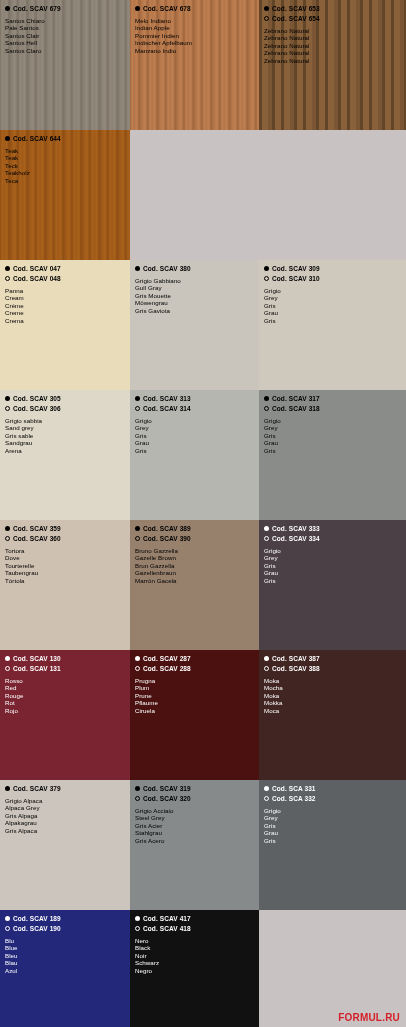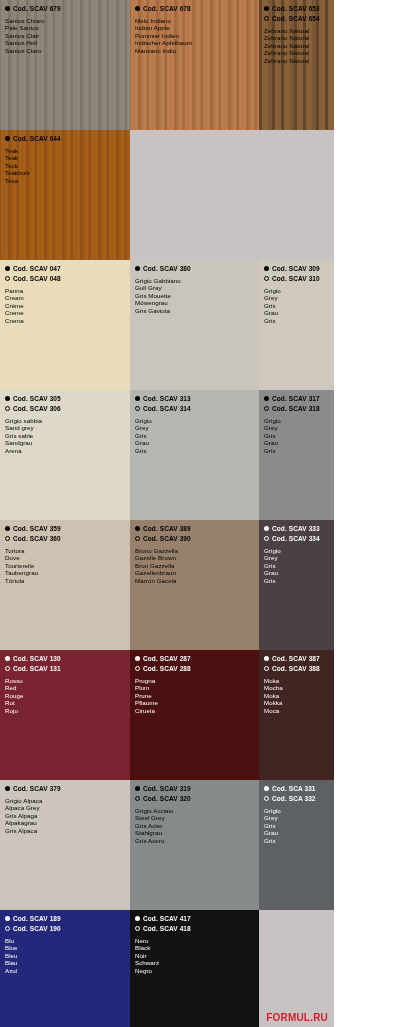--- a/index.html
+++ b/index.html
@@ -1,17 +1,17 @@
 <!DOCTYPE html>
 <html><head>
 <meta charset="utf-8">
 <style>
   html,body{margin:0;padding:0;background:#ffffff;}
   body{width:406px;height:1027px;font-family:"Liberation Sans",sans-serif;}
-  .sheet{position:relative;width:334px;height:1027px;overflow:hidden;background:#fff;}
+  .sheet{position:relative;width:406px;height:1027px;overflow:hidden;background:#fff;}
   .grid{display:grid;grid-template-columns:130px 129px 147px;grid-auto-rows:130px;width:406px;}
   .cell{position:relative;overflow:hidden;}
   .cell .swatch{position:absolute;inset:0;}
   .cell .tex{position:absolute;inset:0;opacity:.55;}
   .labelbox{position:relative;padding:4px 5px 0 5px;}
   .codeline{display:flex;align-items:center;line-height:9px;margin-bottom:1px;}
   .dot{width:5px;height:5px;border-radius:50%;margin-right:3px;flex:0 0 auto;}
   .dot.filled{background:#000;}
   .dot.hollow{background:transparent;border:1px solid #000;width:3px;height:3px;}
   .dot.filled.lt{background:#fff;}

